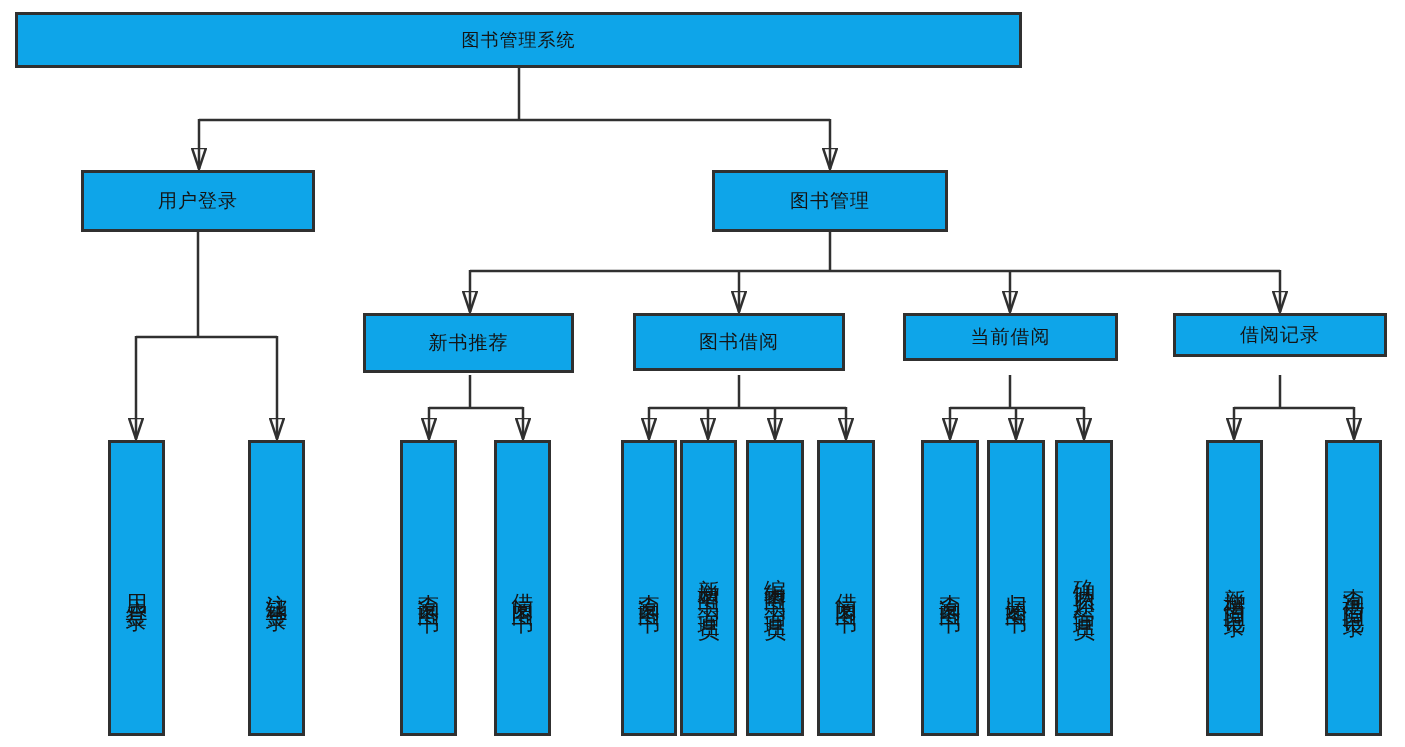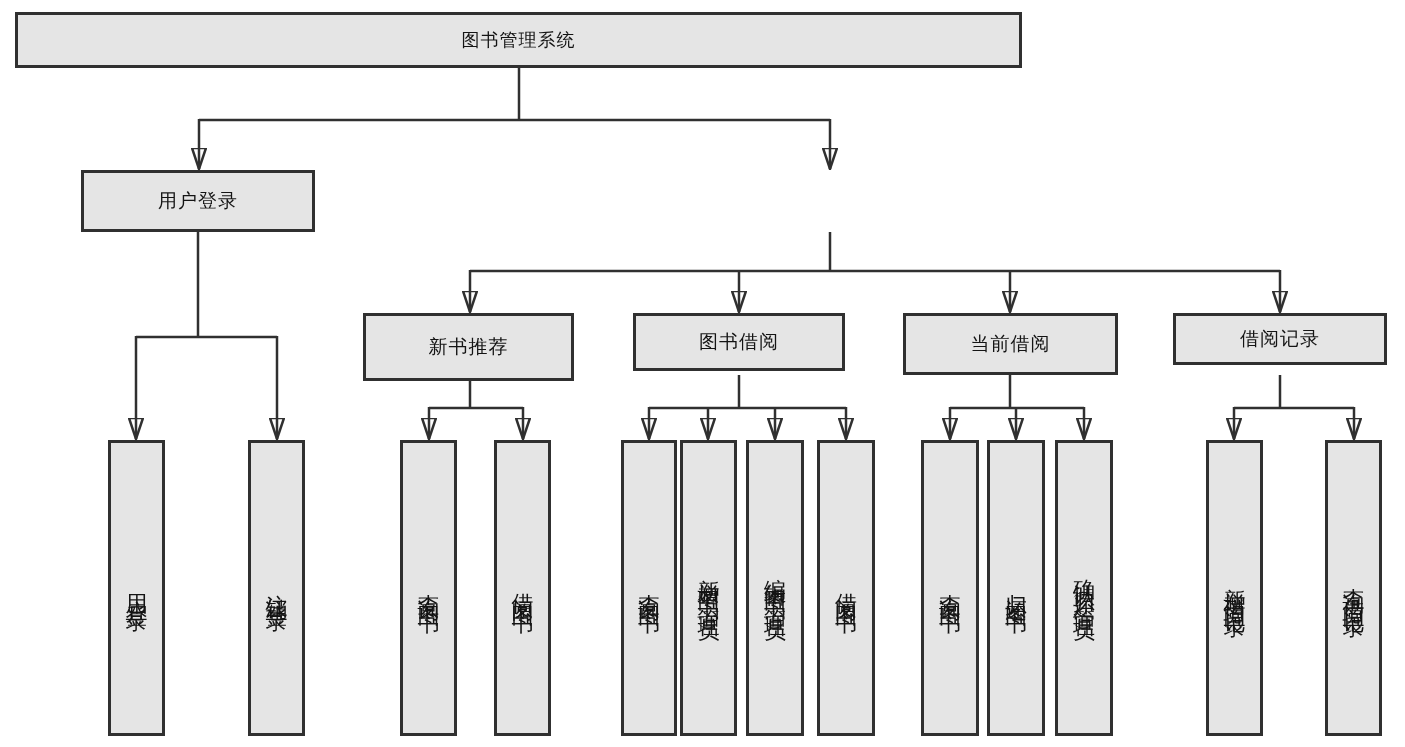--- a/index.html
+++ b/index.html
@@ -9,21 +9,21 @@
     background:#ffffff;
     font-family:"DejaVu Sans","Liberation Sans",sans-serif;
     overflow:hidden;
   }
   #wires{position:absolute;left:0;top:0;z-index:1;}
   #wires path,#wires line{stroke:#303030;stroke-width:2.5;fill:none;}
   .box{
     position:absolute;
     box-sizing:border-box;
     border:3px solid #303030;
-    background:#e5e5e5;
+    background:#0ea5e9;
     display:flex;align-items:center;justify-content:center;
     color:#141414;
     z-index:2;
     text-align:center;
   }
   .hbox{font-size:19px;letter-spacing:1px;}
   .rootbox{font-size:18px;}
   .vbox{
     writing-mode:vertical-rl;
     text-orientation:mixed;
@@ -84,25 +84,26 @@
     <line x1="1084" y1="407" x2="1084" y2="439" marker-end="url(#arrowhead)"></line>
 
     <path d="M1280,375 V408 M1234,408 H1354"></path>
     <line x1="1234" y1="407" x2="1234" y2="439" marker-end="url(#arrowhead)"></line>
     <line x1="1354" y1="407" x2="1354" y2="439" marker-end="url(#arrowhead)"></line>
   </svg>
 
   <div class="box hbox rootbox" style="left:15px;top:12px;width:1007px;height:56px">图书管理系统</div>
 
   <div class="box hbox" style="left:81px;top:170px;width:234px;height:62px">用户登录</div>
+  <div class="box hbox" style="left:712px;top:170px;width:236px;height:62px">图书管理</div>
 
-  <div class="box hbox" style="left:363px;top:313px;width:211px;height:68px">新书推荐</div>
+  <div class="box hbox" style="left:363px;top:313px;width:211px;height:60px">新书推荐</div>
   <div class="box hbox" style="left:633px;top:313px;width:212px;height:58px">图书借阅</div>
-  <div class="box hbox" style="left:903px;top:313px;width:215px;height:62px">当前借阅</div>
-  <div class="box hbox" style="left:1173px;top:313px;width:214px;height:52px">借阅记录</div>
+  <div class="box hbox" style="left:903px;top:313px;width:215px;height:48px">当前借阅</div>
+  <div class="box hbox" style="left:1173px;top:313px;width:214px;height:44px">借阅记录</div>
 
   <div class="box vbox" style="left:108px;top:440px;width:57px;height:296px">用户登录</div>
   <div class="box vbox" style="left:248px;top:440px;width:57px;height:296px">注销登录</div>
 
   <div class="box vbox" style="left:400px;top:440px;width:57px;height:296px">查询图书</div>
   <div class="box vbox" style="left:494px;top:440px;width:57px;height:296px">借阅图书</div>
 
   <div class="box vbox" style="left:621px;top:440px;width:56px;height:296px">查询图书</div>
   <div class="box vbox" style="left:680px;top:440px;width:57px;height:296px">新增图书（管理员）</div>
   <div class="box vbox" style="left:746px;top:440px;width:58px;height:296px">编辑图书（管理员）</div>

